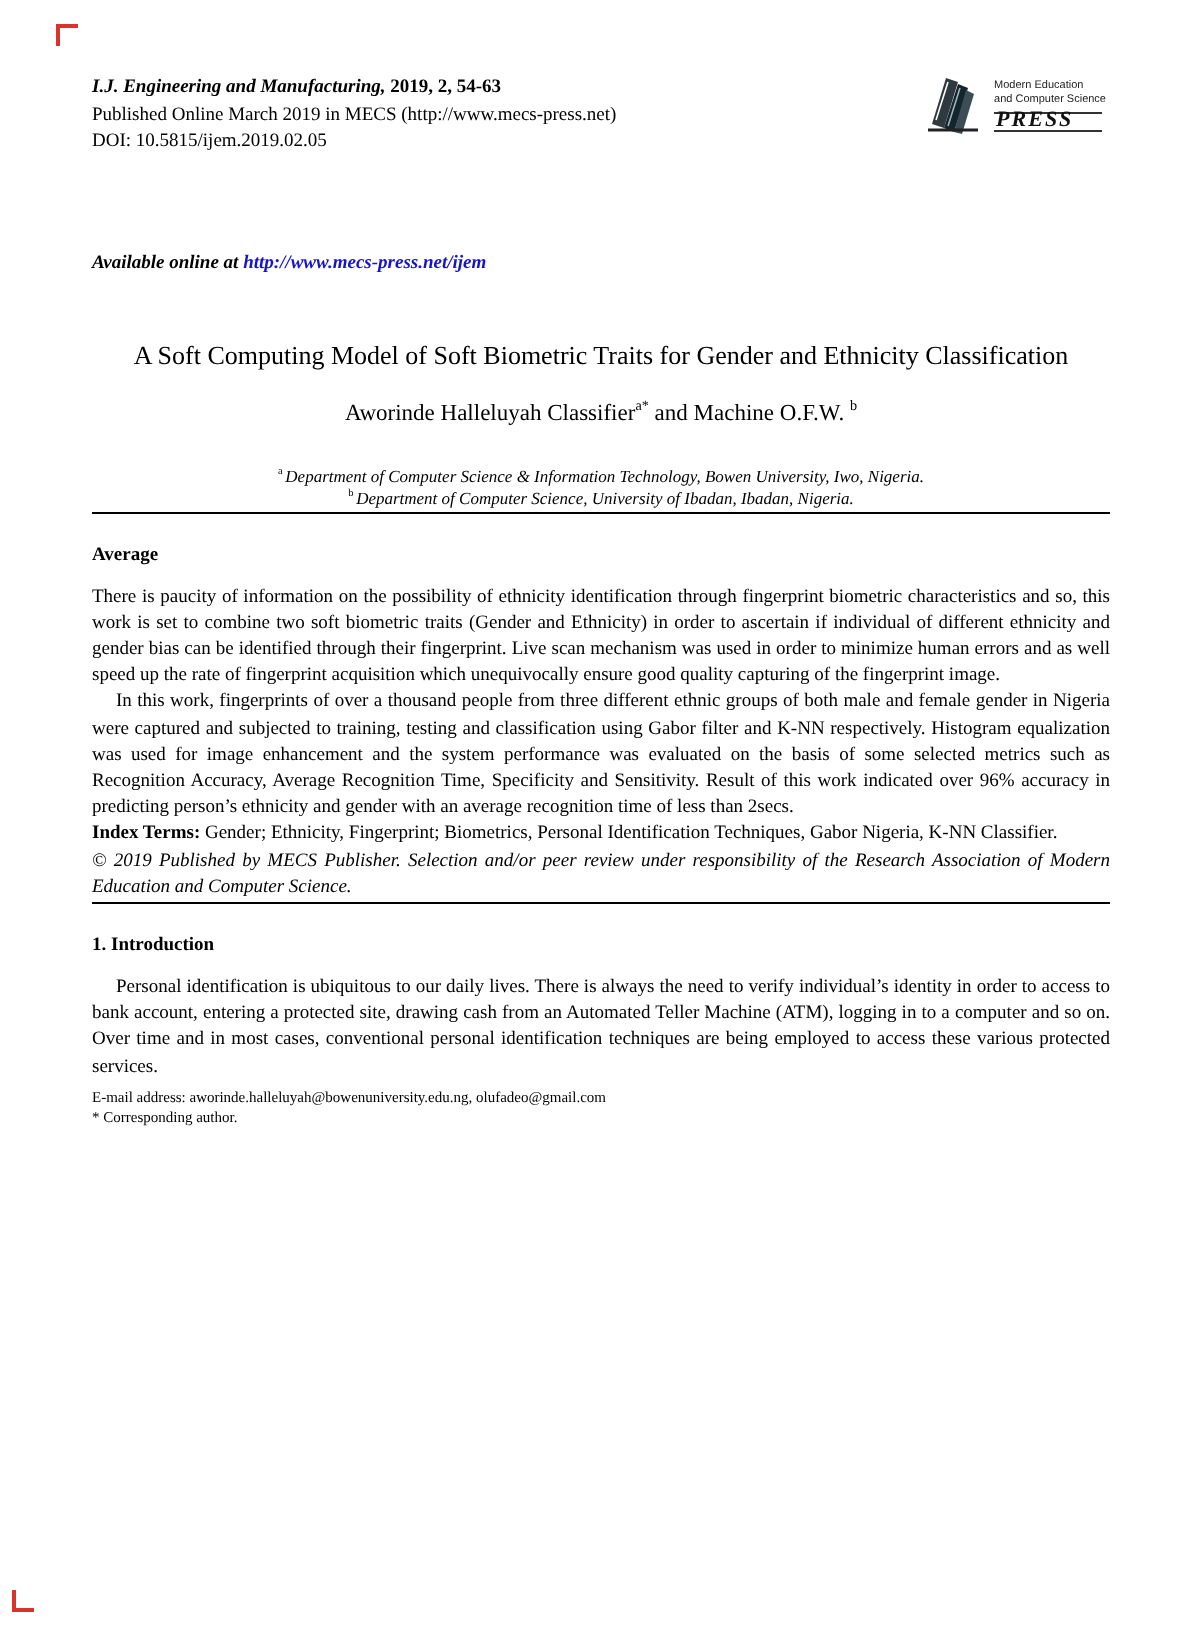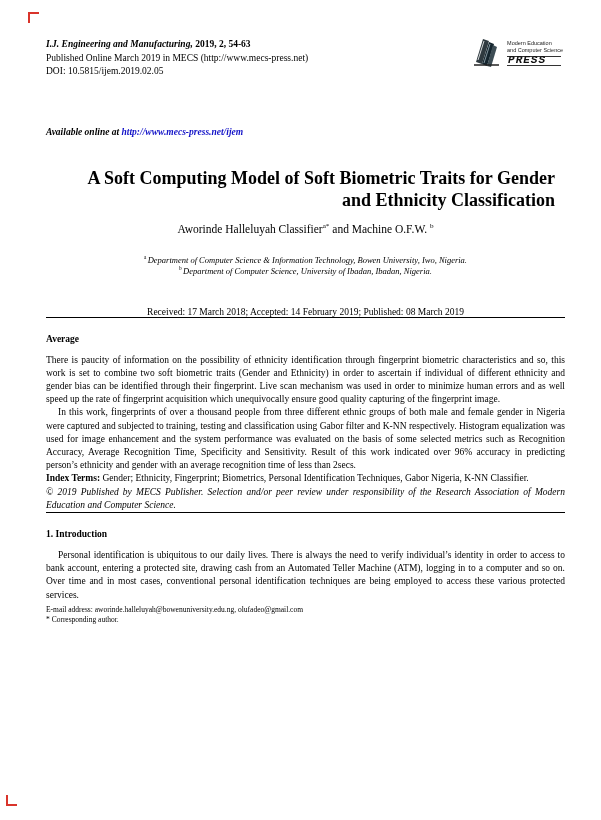--- a/index.html
+++ b/index.html
@@ -3,35 +3,35 @@
 <meta charset="utf-8">
 <style>
   html,body{margin:0;padding:0;}
   body{
     width:601px;height:820px;background:#ffffff;color:#000;
     font-family:"Liberation Serif", serif;position:relative;overflow:hidden;
   }
   .crop-mark{position:absolute;width:9px;height:9px;}
   .crop-tl{left:28px;top:12px;border-left:2px solid #d9342b;border-top:2px solid #d9342b;}
   .crop-bl{left:6px;bottom:14px;border-left:2px solid #d9342b;border-bottom:2px solid #d9342b;}
-  .content{padding:38px 36px 0 46px;}
+  .content{padding:38px 46px 0 46px;}
   .b{font-weight:bold;}
   .i{font-style:italic;}
   .bi{font-weight:bold;font-style:italic;}
   .header-row{display:flex;justify-content:space-between;align-items:flex-start;}
   .header-left{font-size:9.5px;line-height:13.5px;}
   .logo{display:flex;align-items:flex-start;gap:4px;margin-top:-2px;margin-right:2px;}
   .logo-text{display:flex;flex-direction:column;line-height:7px;padding-top:4px;}
   .logo-small{font-family:"Liberation Sans", sans-serif;font-size:5.5px;color:#222;}
-  .logo-press{font-family:Liberation Mono, monospace;font-size:11px;font-weight:bold;font-style:italic;
+  .logo-press{font-family:Liberation Serif, serif;font-size:11px;font-weight:bold;font-style:italic;
     letter-spacing:1px;color:#111;border-top:1px solid #333;border-bottom:1px solid #333;
     margin-top:2px;padding:0 1px 1px 1px;width:52px;}
   .available{margin-top:48px;text-align:left;font-size:9.5px;}
   .available a{color:#1414c8;text-decoration:none;}
-  .title{margin:30px 10px 0 10px;text-align:right;font-size:18px;font-weight:bold;line-height:22px;}
+  .title{margin:30px 10px 0 10px;text-align:center;font-size:13px;font-weight:normal;line-height:22px;}
   .authors{margin-top:12px;text-align:center;font-size:11.5px;}
   sup{font-size:0.62em;vertical-align:super;line-height:0;}
   .affiliations{margin-top:20px;text-align:center;font-size:8.5px;line-height:11.5px;}
   .dates{margin-top:29px;text-align:center;font-size:9.5px;}
   hr.rule{border:none;border-top:1px solid #000;margin:0;}
   .rule1{margin-top:32px;}
   .rule2{margin-top:15px;}
   .section-heading{font-size:9.5px;font-weight:bold;margin-top:16px;margin-bottom:10px;}
   .body-text{font-size:9.5px;line-height:13.2px;text-align:justify;}
   .body-text p{margin:0;}
@@ -81,21 +81,20 @@
 
     <div class="authors">
       <span>Aworinde Halleluyah Classifier</span><sup>a*</sup><span> and Machine O.F.W. </span><sup>b</sup>
     </div>
 
     <div class="affiliations">
       <div><sup>a </sup><span class="i">Department of Computer Science &amp; Information Technology, Bowen University, Iwo, Nigeria.</span></div>
       <div><sup>b </sup><span class="i">Department of Computer Science, University of Ibadan, Ibadan, Nigeria.</span></div>
     </div>
 
-    <div class="dates">Received: 17 March 2018; Accepted: 14 February 2019; Published: 08 March 2019</div>
 
     <hr class="rule rule1">
 
     <div>
       <div class="section-heading">Average</div>
       <div class="body-text">
         <p>There is paucity of information on the possibility of ethnicity identification through fingerprint biometric characteristics and so, this work is set to combine two soft biometric traits (Gender and Ethnicity) in order to ascertain if individual of different ethnicity and gender bias can be identified through their fingerprint. Live scan mechanism was used in order to minimize human errors and as well speed up the rate of fingerprint acquisition which unequivocally ensure good quality capturing of the fingerprint image.</p>
         <p class="indent">In this work, fingerprints of over a thousand people from three different ethnic groups of both male and female gender in Nigeria were captured and subjected to training, testing and classification using Gabor filter and K-NN respectively. Histogram equalization was used for image enhancement and the system performance was evaluated on the basis of some selected metrics such as Recognition Accuracy, Average Recognition Time, Specificity and Sensitivity. Result of this work indicated over 96% accuracy in predicting person’s ethnicity and gender with an average recognition time of less than 2secs.</p>
         <p class="mt12"><span class="b">Index Terms:</span><span> Gender; Ethnicity, Fingerprint; Biometrics, Personal Identification Techniques, Gabor Nigeria, K-NN Classifier.</span></p>
         <p class="mt12 i">© 2019 Published by MECS Publisher. Selection and/or peer review under responsibility of the Research Association of Modern Education and Computer Science.</p>

